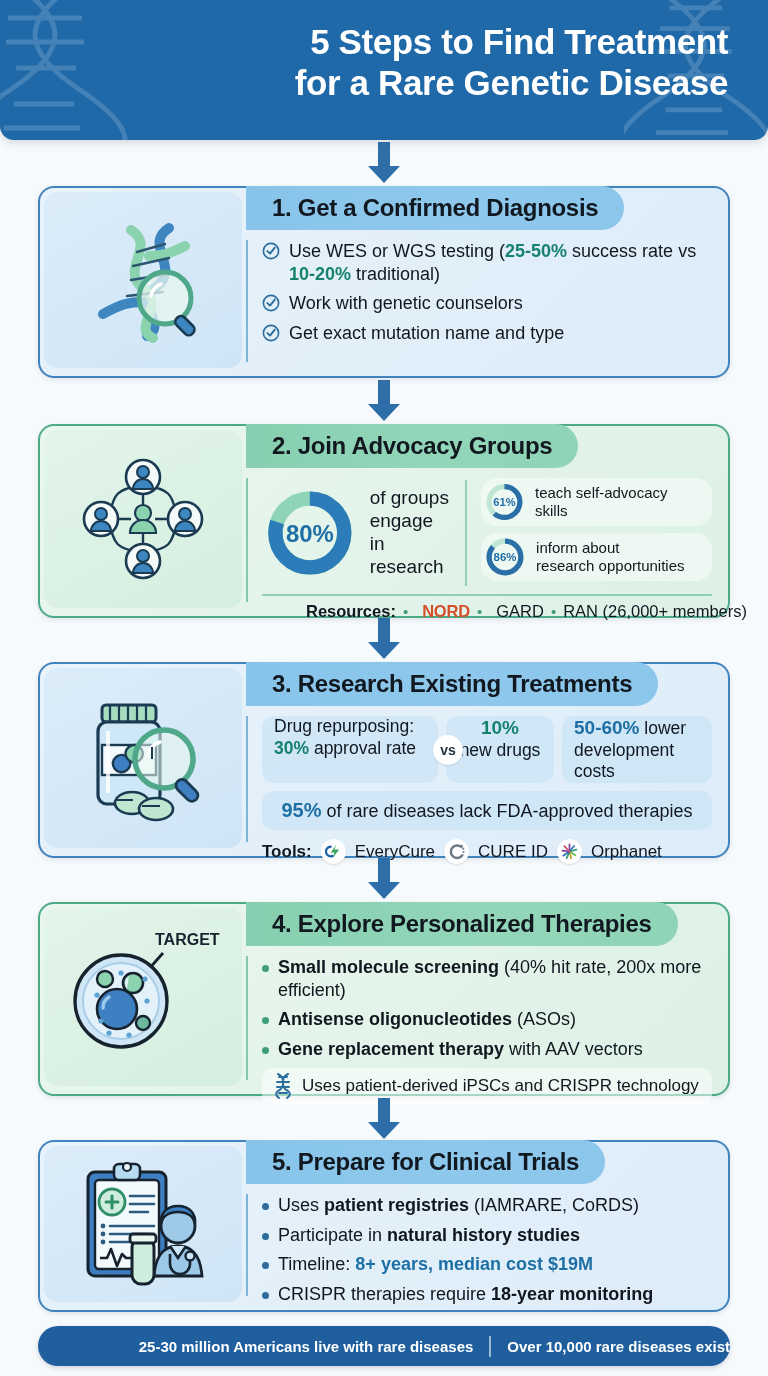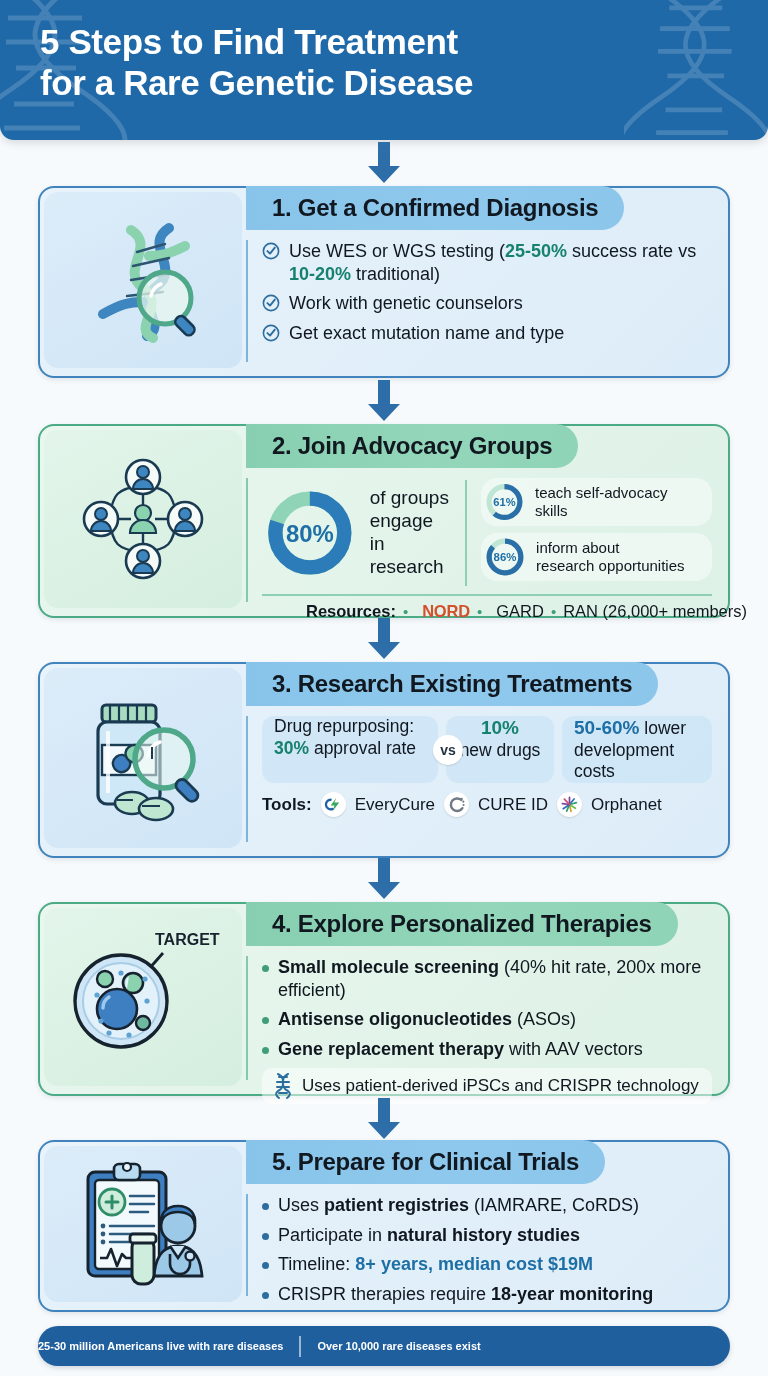--- a/index.html
+++ b/index.html
@@ -14,21 +14,21 @@
   .header {
     position:absolute; left:0; top:0; width:768px; height:140px;
     background:#1f69a8;
     border-radius:0 0 14px 14px;
     overflow:hidden;
     box-shadow:0 3px 8px rgba(0,0,0,.13);
   }
   .header .dna-bg { position:absolute; opacity:.16; }
   .header-title {
     position:relative; z-index:2;
-    color:#ffffff; text-align:left;
+    color:#ffffff; text-align:right;
     font-size:35px; font-weight:bold; line-height:1.17;
     letter-spacing:-0.4px;
     padding:22px 40px 0 40px;
   }
   
   .arrow { position:absolute; left:50%; transform:translateX(-50%); z-index:5; }
   
   .card {
     position:absolute; left:38px; width:692px;
     border:2px solid #3c7fb8;
@@ -137,22 +137,22 @@
   .note-bar {
     display:flex; align-items:center; gap:9px;
     background:rgba(255,255,255,.5);
     border-radius:10px; padding:5px 11px; margin-top:7px;
     font-size:17px; color:#10171f;
   }
   
   .footer {
     position:absolute; left:38px; width:692px; height:40px;
     background:#1f5f9e; border-radius:20px;
-    display:flex; align-items:center; justify-content:flex-start; gap:16px;
-    color:#ffffff; font-size:11px; font-weight:bold;
+    display:flex; align-items:center; justify-content:flex-end; gap:16px;
+    color:#ffffff; font-size:15px; font-weight:bold;
     box-shadow:0 2px 5px rgba(20,50,80,.18);
   }
   .footer .fsep { width:2px; height:21px; background:rgba(255,255,255,.55); }
 </style>
 </head>
 <body>
 
 <div class="header">
   <svg class="dna-bg" style="left:-30px;top:-20px;" width="180" height="190" viewBox="0 0 180 190">
     <g stroke="#ffffff" stroke-width="5" fill="none">
@@ -364,20 +364,21 @@
       <div class="vs-badge">vs</div>
       <div class="stat-box" style="width:108px;text-align:center;padding-left:6px;padding-right:6px;">
         <div class="tealstat" style="font-size:19px;">10%</div>
         <div>new drugs</div>
       </div>
       <div class="stat-box" style="flex:1;">
         <div><span class="bluestat" style="font-size:19px;">50-60%</span><span> lower</span></div>
         <div>development costs</div>
       </div>
     </div>
+    <div class="wide-stat"><span class="bluestat" style="font-size:20px;">95%</span><span> of rare diseases lack FDA-approved therapies</span></div>
     <div class="tools-row">
       <span class="lbl">Tools:</span>
       <span class="logo-circle">
         <svg width="19" height="19" viewBox="0 0 20 20">
           <path d="M13 3 L7 11 h4 L9 17 L16 8 h-5 z" fill="#3aa85f"></path>
           <path d="M7 5 a5 5 0 1 0 2 9.6" fill="none" stroke="#1f62a8" stroke-width="2.4" stroke-linecap="round"></path>
         </svg>
       </span>
       <span>EveryCure</span>
       <span class="logo-circle">

